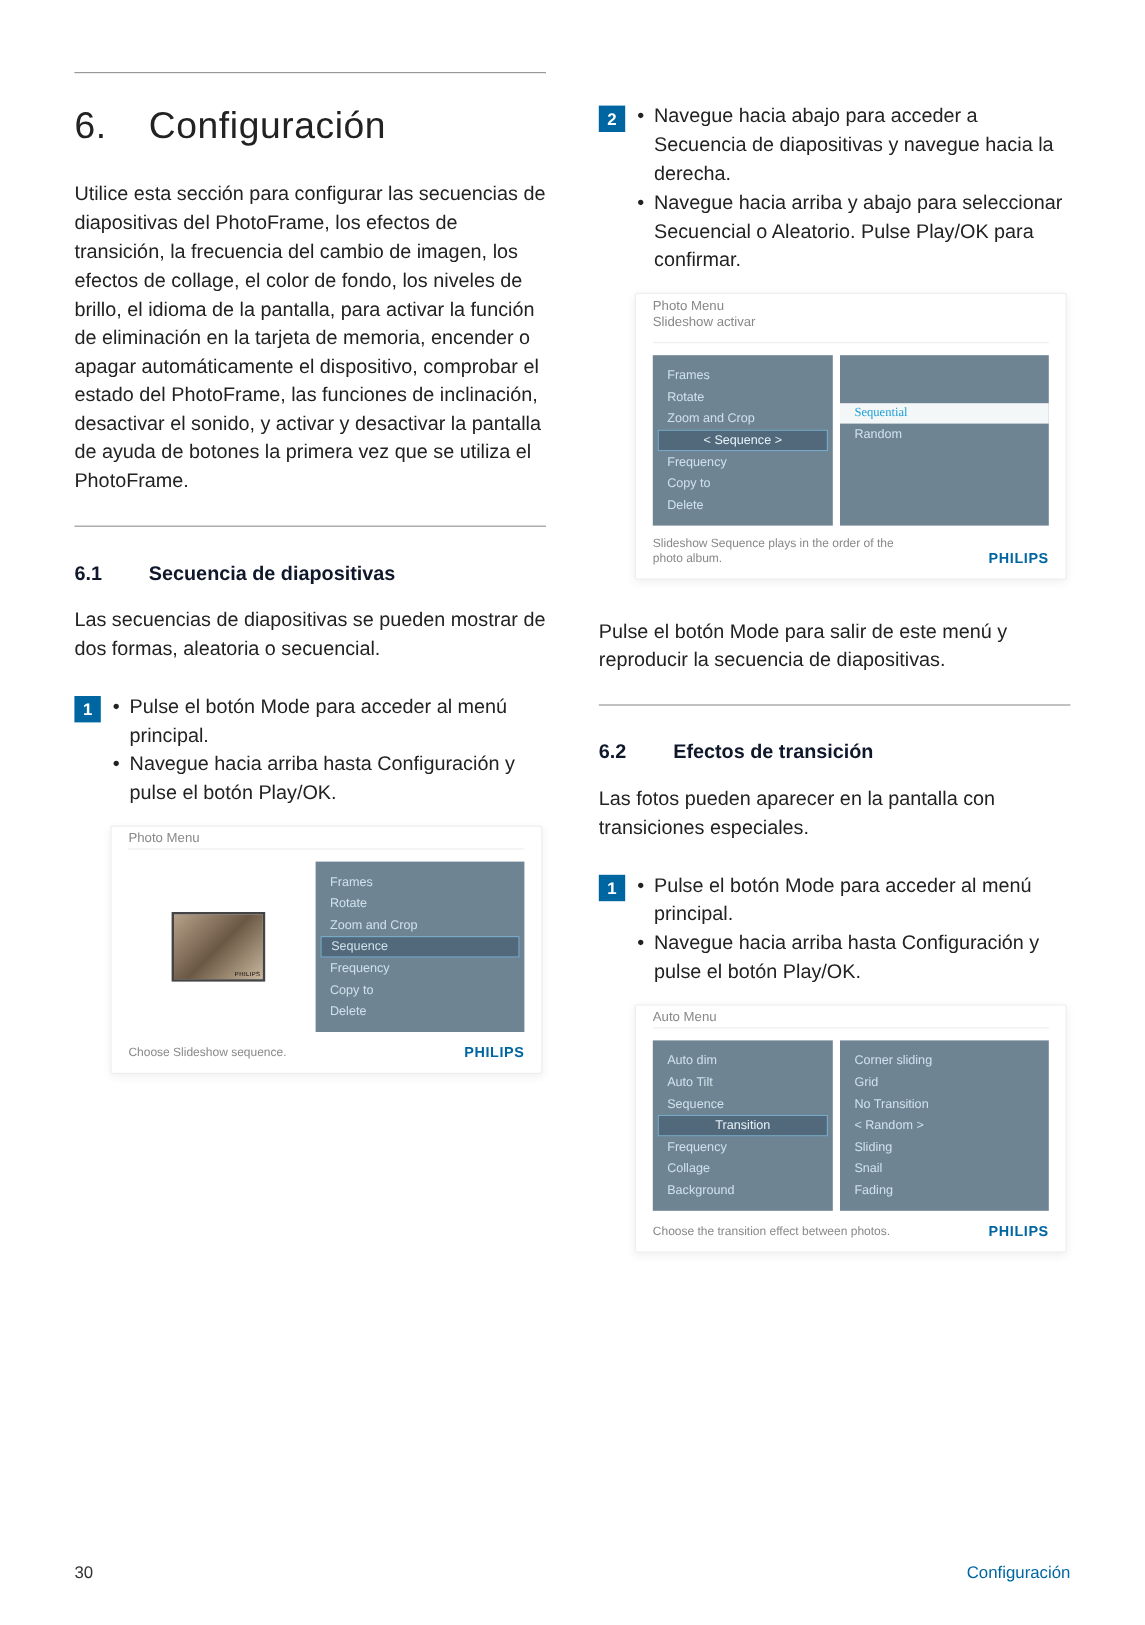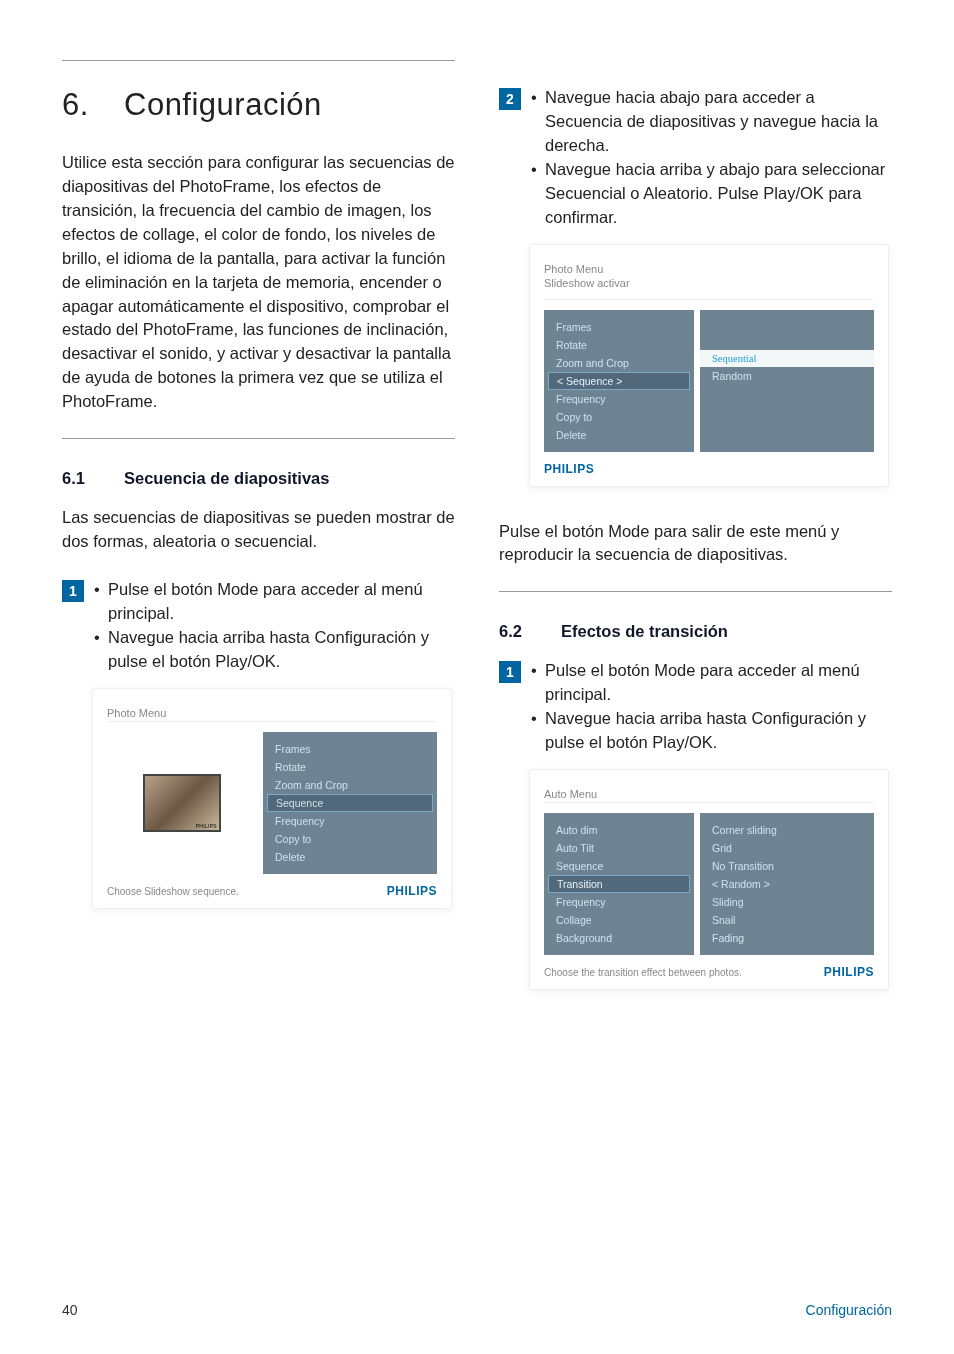--- a/index.html
+++ b/index.html
@@ -75,21 +75,21 @@
   
   .shot {
     background: #fff;
     border: 1px solid #eee;
     border-radius: 2px;
     box-shadow: 0 2px 8px rgba(0,0,0,0.06);
     margin: 10px 0 10px 30px;
     width: 360px;
     font-size: 11px;
     color: #666;
-    padding: 18px 14px 10px 14px;
+    padding: 4px 14px 10px 14px;
   }
   .shot .crumb1 { color:#888; font-size:11px; margin-bottom:2px; }
   .shot .crumb2 { color:#888; font-size:11px; margin-bottom:10px; }
   .shot .panel {
     display:flex;
     border-top:1px solid #eee;
     padding-top:10px;
     min-height:110px;
   }
   .shot .leftlist {
@@ -99,20 +99,21 @@
     padding:8px 0;
     font-size:10.5px;
   }
   .shot .leftlist .li { padding:3px 12px; }
   .shot .leftlist .li.sel {
     background:#51697a;
     border:1px solid #7aa9c6;
     margin:0 4px;
     padding:2px 8px;
     color:#e6f2fa;
+    text-align:center;
   }
   .shot .rightlist {
     flex:1;
     background:#6f8493;
     color:#cfe1ec;
     margin-left:6px;
     padding:8px 0;
     font-size:10.5px;
   }
   .shot .rightlist .li { padding:3px 12px; }
@@ -247,30 +248,32 @@
             <div class="li">Frequency</div>
             <div class="li">Copy to</div>
             <div class="li">Delete</div>
           </div>
         <div class="rightlist" style="padding-top:40px">
             <div class="li hl">Sequential</div>
             <div class="li">Random</div>
           </div>
       </div>
       <div class="caption">
+        <span class="captxt">Slideshow Sequence plays in the order of the photo album.</span>
         <span class="brand">PHILIPS</span>
       </div>
     </div>
 
     <p class="bodytext" style="margin-top:33px">Pulse el botón Mode para salir de este menú y reproducir la secuencia de diapositivas.</p>
 
     <hr class="hr-short">
     <div class="section-heading">
       <span class="snum">6.2</span><span>Efectos de transición</span>
     </div>
+    <p class="bodytext">Las fotos pueden aparecer en la pantalla con transiciones especiales.</p>
 
     <div class="step">
       <div class="step-badge">1</div>
       <div class="step-body">
         <div class="bulleted">
             <span class="dot">•</span>
             <span>Pulse el botón Mode para acceder al menú principal.</span>
           </div>
         <div class="bulleted">
             <span class="dot">•</span>
@@ -304,15 +307,15 @@
       <div class="caption">
         <span class="captxt">Choose the transition effect between photos.</span>
         <span class="brand">PHILIPS</span>
       </div>
     </div>
 
   </div>
 </div>
 
 <div class="footer">
-  <span class="pageno">40</span>
+  <span class="pageno">30</span>
   <span class="section">Configuración</span>
 </div>
 
 </body></html>

